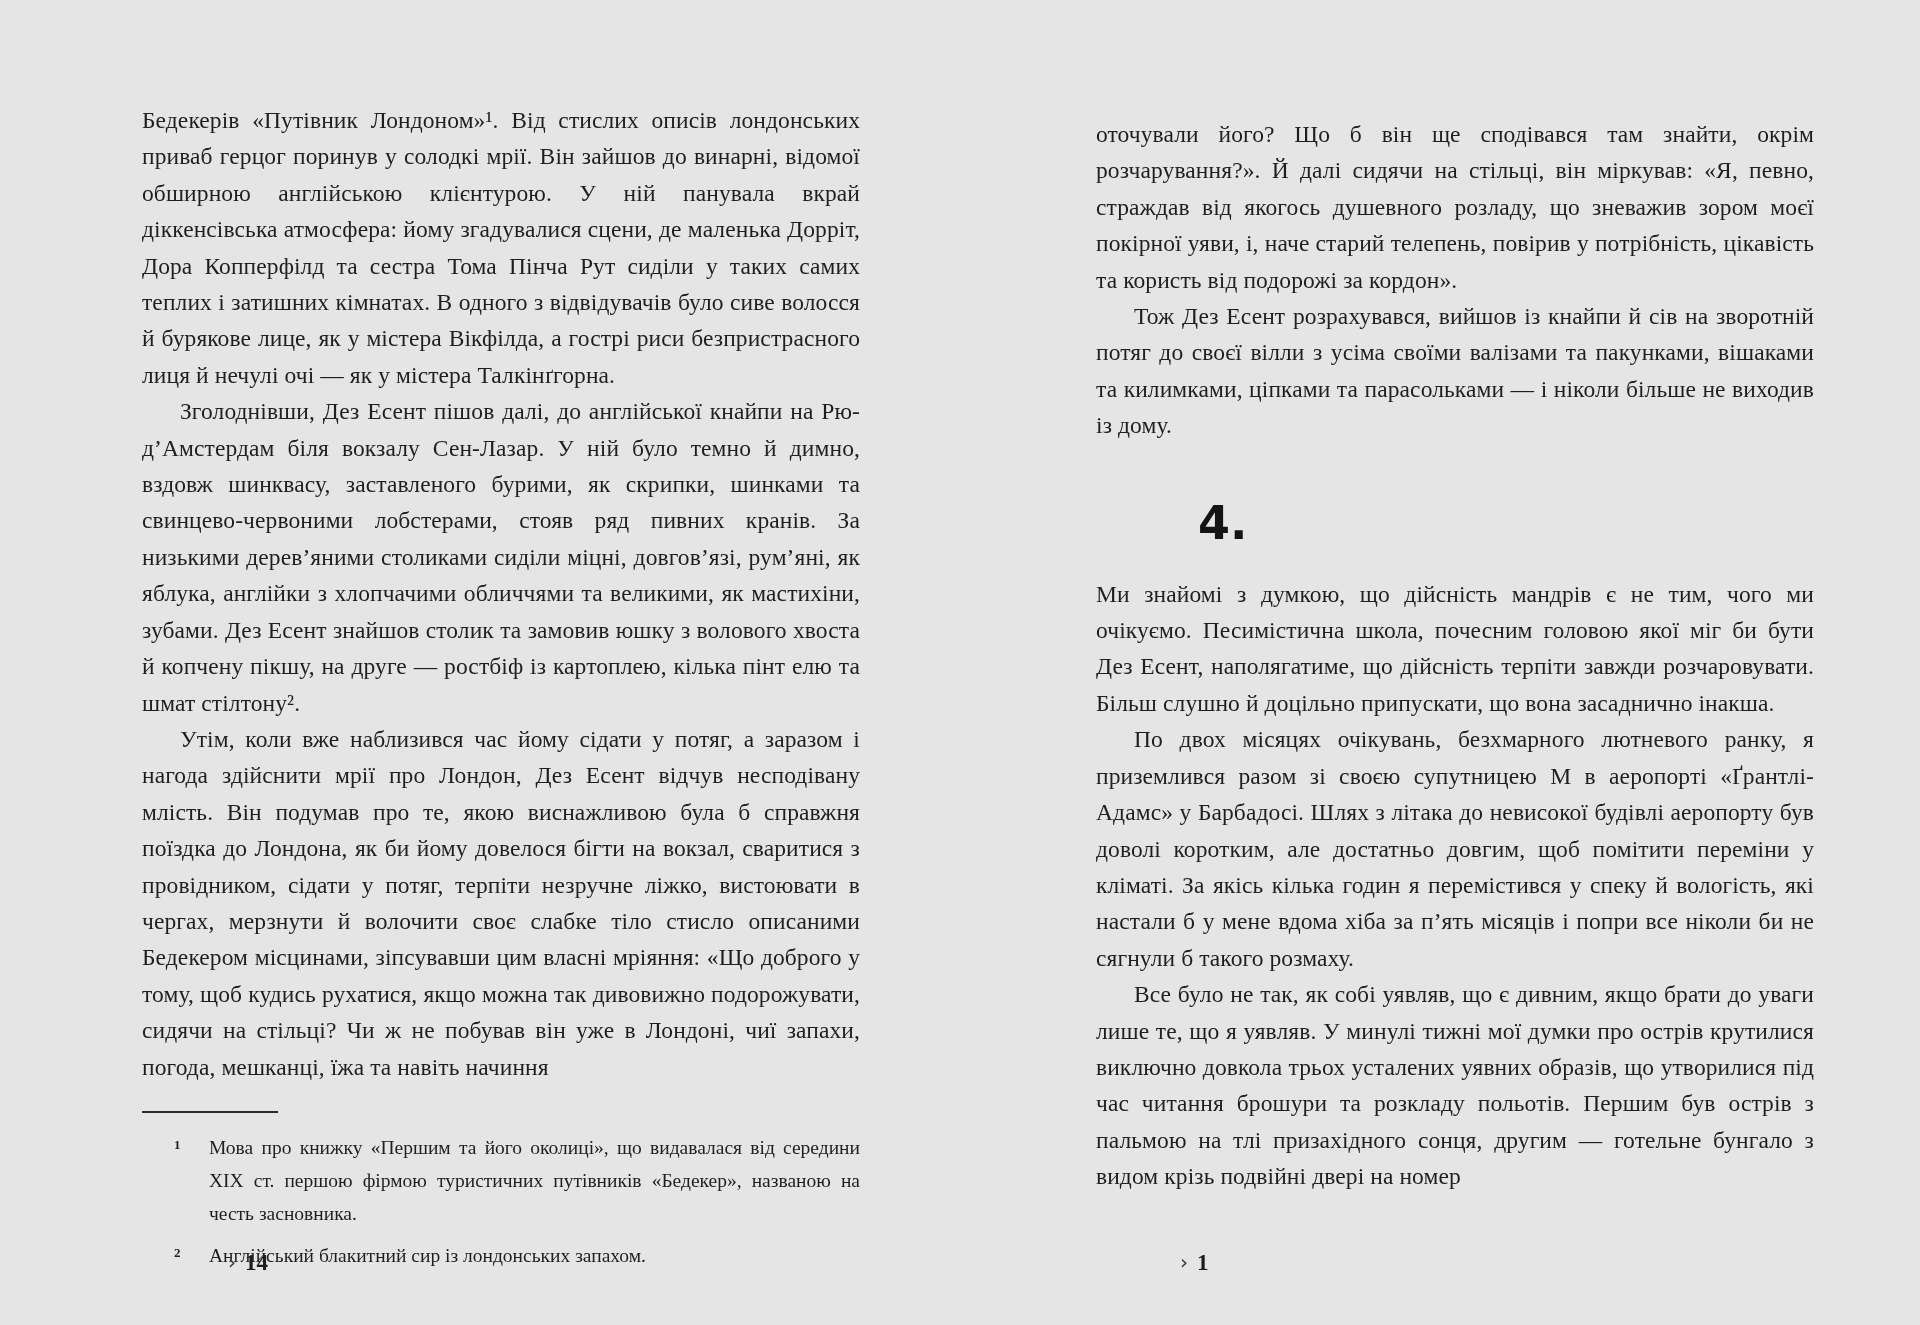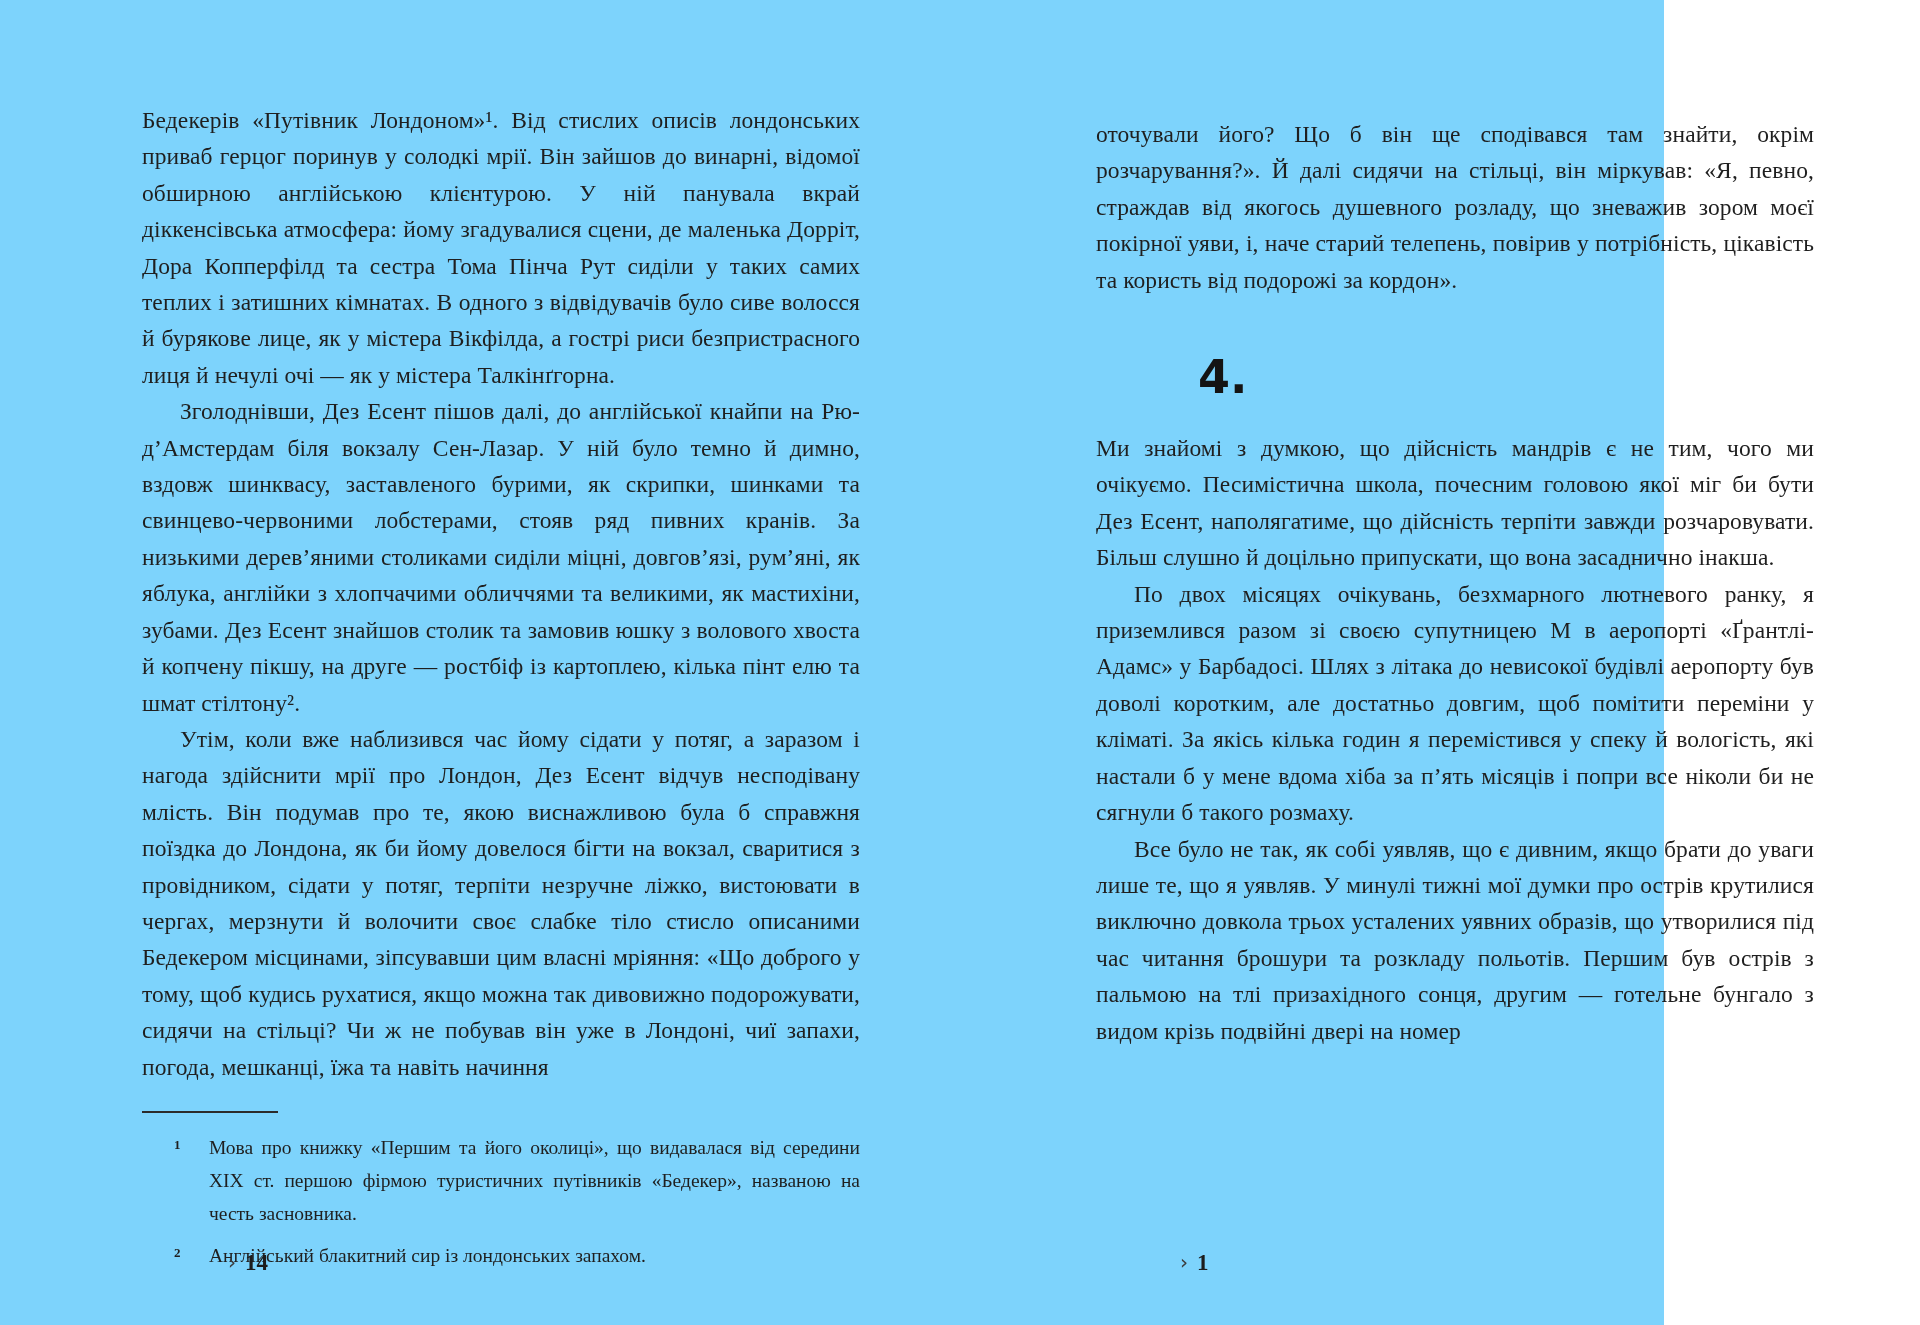--- a/index.html
+++ b/index.html
@@ -9,23 +9,23 @@
   }
   body {
     width: 1920px;
     height: 1325px;
     overflow: hidden;
     font-family: "Liberation Serif", serif;
     color: #1f1f1f;
   }
   .spread {
     position: relative;
-    width: 1664px;
+    width: 1920px;
     height: 1325px;
-    background: #7dd3fc;
+    background: #e5e5e5;
   }
   .page {
     position: absolute;
     top: 102px;
     width: 718px;
   }
   .page-left  { left: 142px; }
   .page-right { left: 1096px; margin-top: 14px; }
 
   .par {
@@ -112,20 +112,21 @@
 
       <div class="footnote">
         <span class="fn-marker">2</span>
         <span class="fn-text">Англійський блакитний сир із лондонських запахом.</span>
       </div>
     </div>
   </div>
 
   <div class="page page-right">
     <p class="par">оточували його? Що б він ще сподівався там знайти, окрім розчарування?». Й далі сидячи на стільці, він міркував: «Я, певно, страждав від якогось душевного розладу, що зневажив зором моєї покірної уяви, і, наче старий телепень, повірив у потрібність, цікавість та користь від подорожі за кордон».</p>
+    <p class="par indent">Тож Дез Есент розрахувався, вийшов із кнайпи й сів на зворотній потяг до своєї вілли з усіма своїми валізами та пакунками, вішаками та килимками, ціпками та парасольками — і ніколи більше не виходив із дому.</p>
 
     <h2 class="section-heading">4.</h2>
 
     <p class="par">
       <span>Ми знайомі з думкою, що дійсність мандрів є не тим, чого ми очікуємо. Песимістична школа, почесним головою якої міг би бути Дез Есент, наполягатиме, що дійсність терпіти завжди розчаровувати. Більш слушно й доцільно припускати, що вона засаднично </span><span class="italic">інакша.</span>
     </p>
 
     <p class="par indent">По двох місяцях очікувань, безхмарного лютневого ранку, я приземлився разом зі своєю супутницею М в аеропорті «Ґрантлі-Адамс» у Барбадосі. Шлях з літака до невисокої будівлі аеропорту був доволі коротким, але достатньо довгим, щоб помітити переміни у кліматі. За якісь кілька годин я перемістився у спеку й вологість, які настали б у мене вдома хіба за п’ять місяців і попри все ніколи би не сягнули б такого розмаху.</p>
 
     <p class="par indent">

